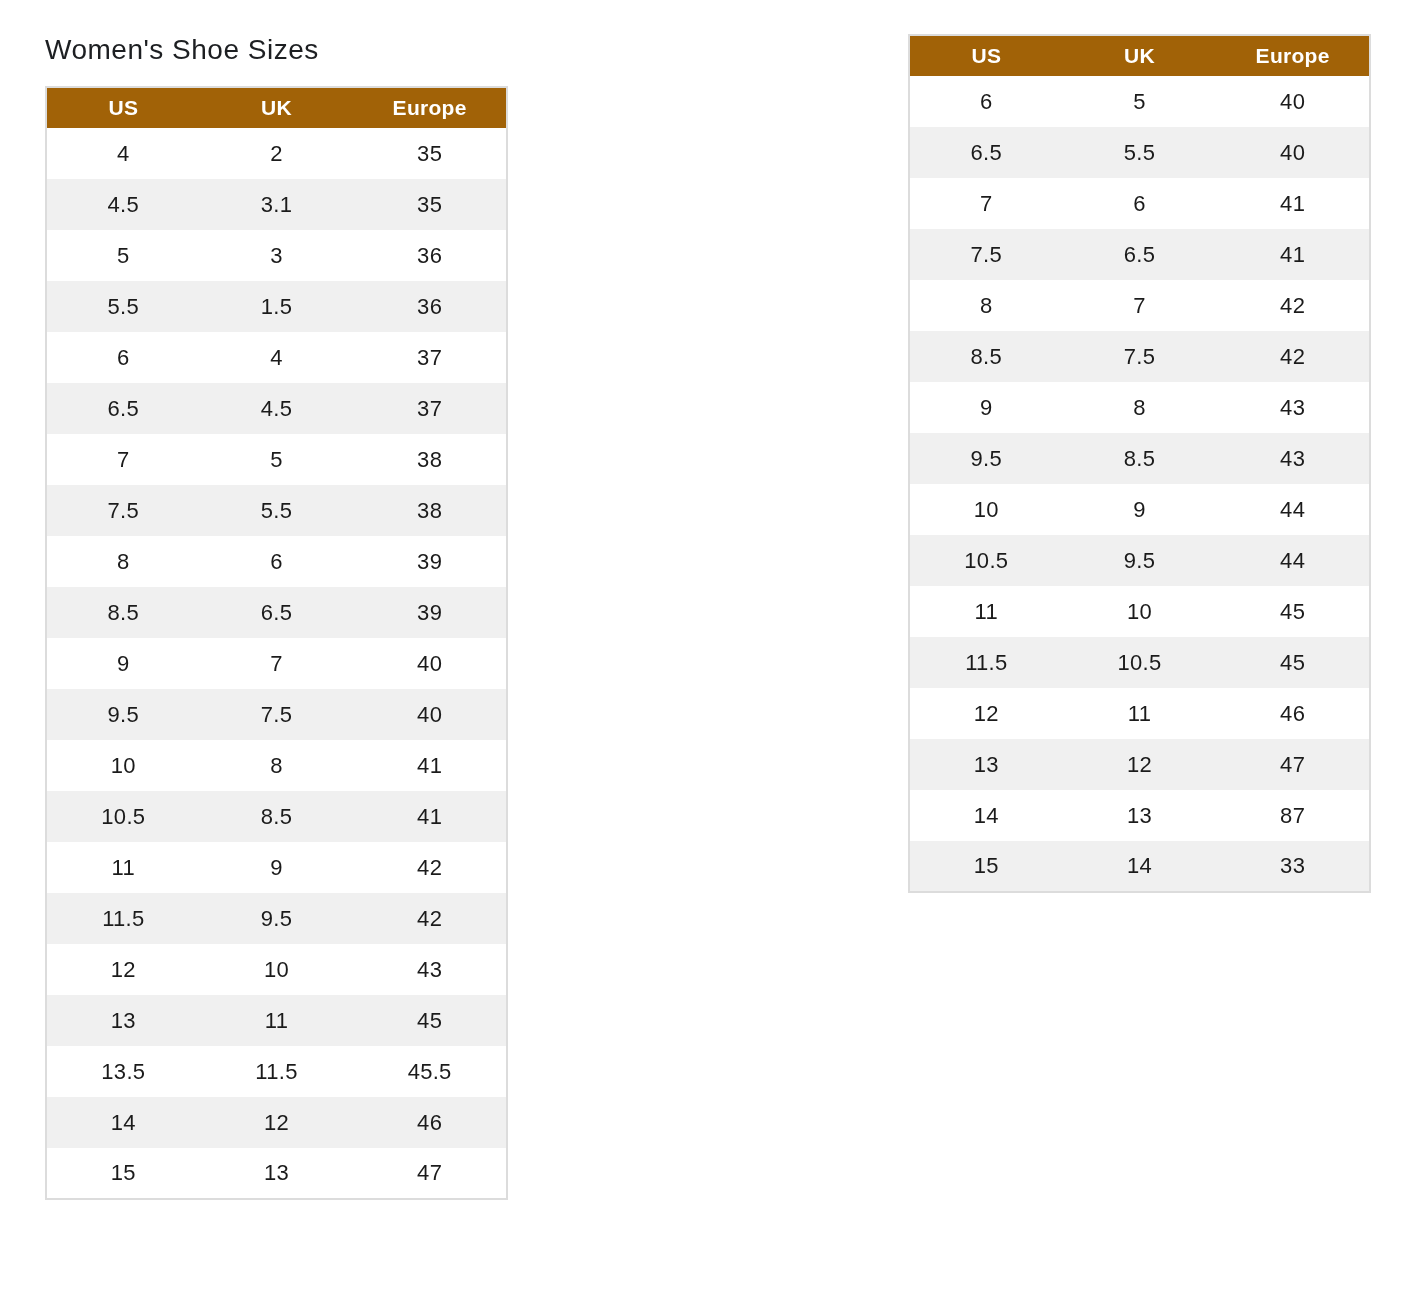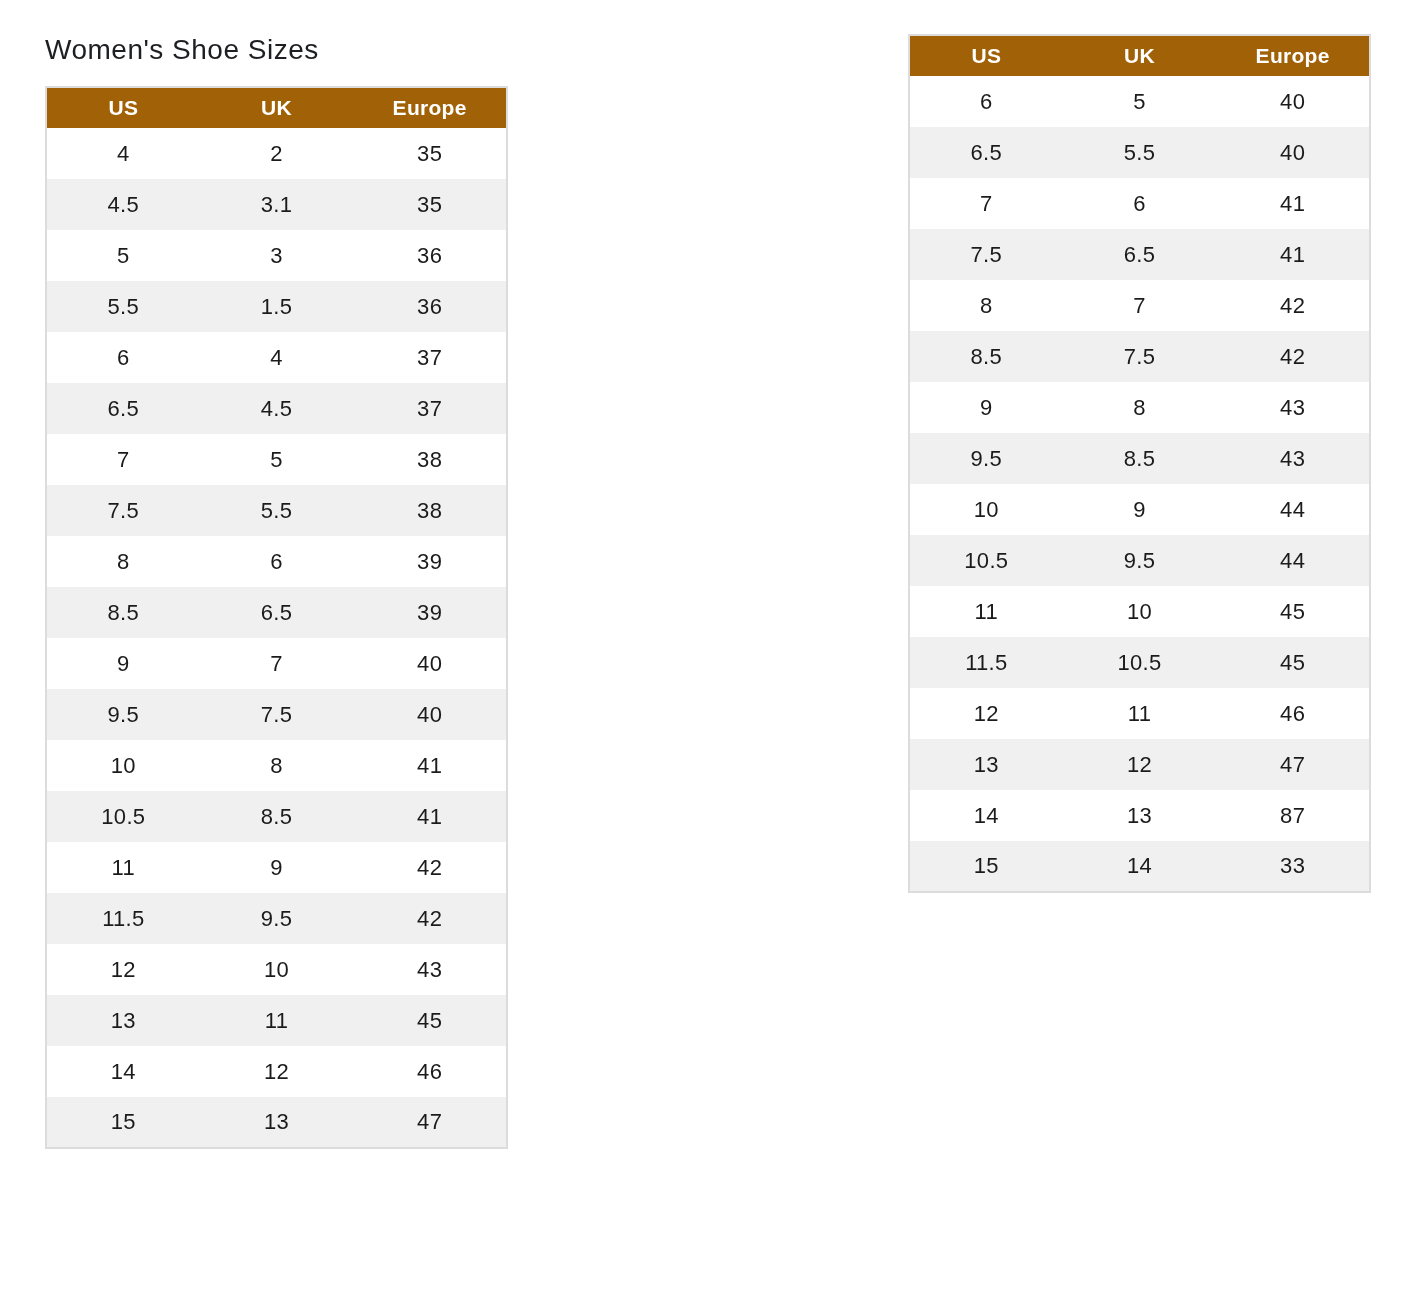--- a/index.html
+++ b/index.html
@@ -153,20 +153,25 @@
             <td>12</td>
             <td>10</td>
             <td>43</td>
           </tr>
           <tr>
             <td>13</td>
             <td>11</td>
             <td>45</td>
           </tr>
           <tr>
+            <td>13.5</td>
+            <td>11.5</td>
+            <td>45.5</td>
+          </tr>
+          <tr>
             <td>14</td>
             <td>12</td>
             <td>46</td>
           </tr>
           <tr>
             <td>15</td>
             <td>13</td>
             <td>47</td>
           </tr>
         </tbody>

